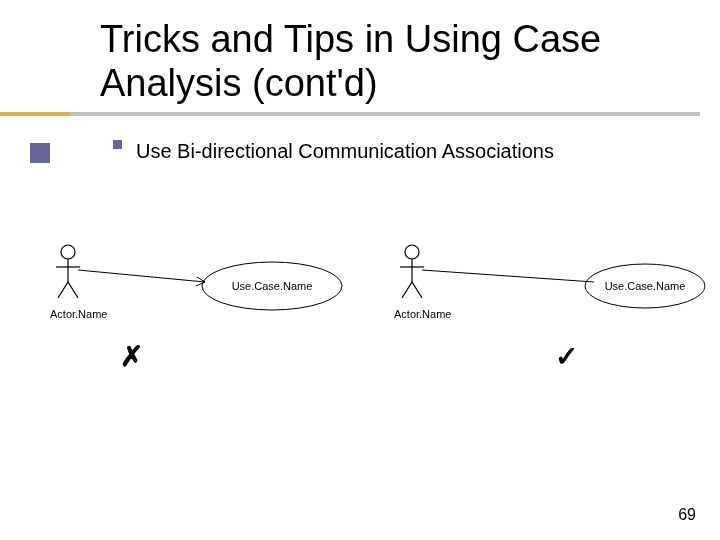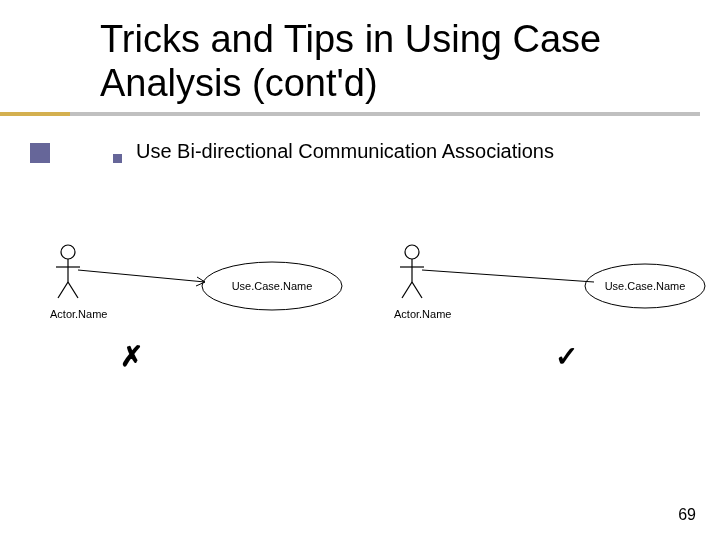--- a/index.html
+++ b/index.html
@@ -46,21 +46,21 @@
     top: 143px;
     width: 20px;
     height: 20px;
     background: #666699;
   }
   .bullet-row {
     position: absolute;
     left: 113px;
     top: 140px;
     display: flex;
-    align-items: flex-end;
+    align-items: flex-start;
     gap: 14px;
   }
   .bullet-square {
     width: 9px;
     height: 9px;
     background: #666699;
     flex-shrink: 0;
   }
   .bullet-text {
     font-size: 20px;

